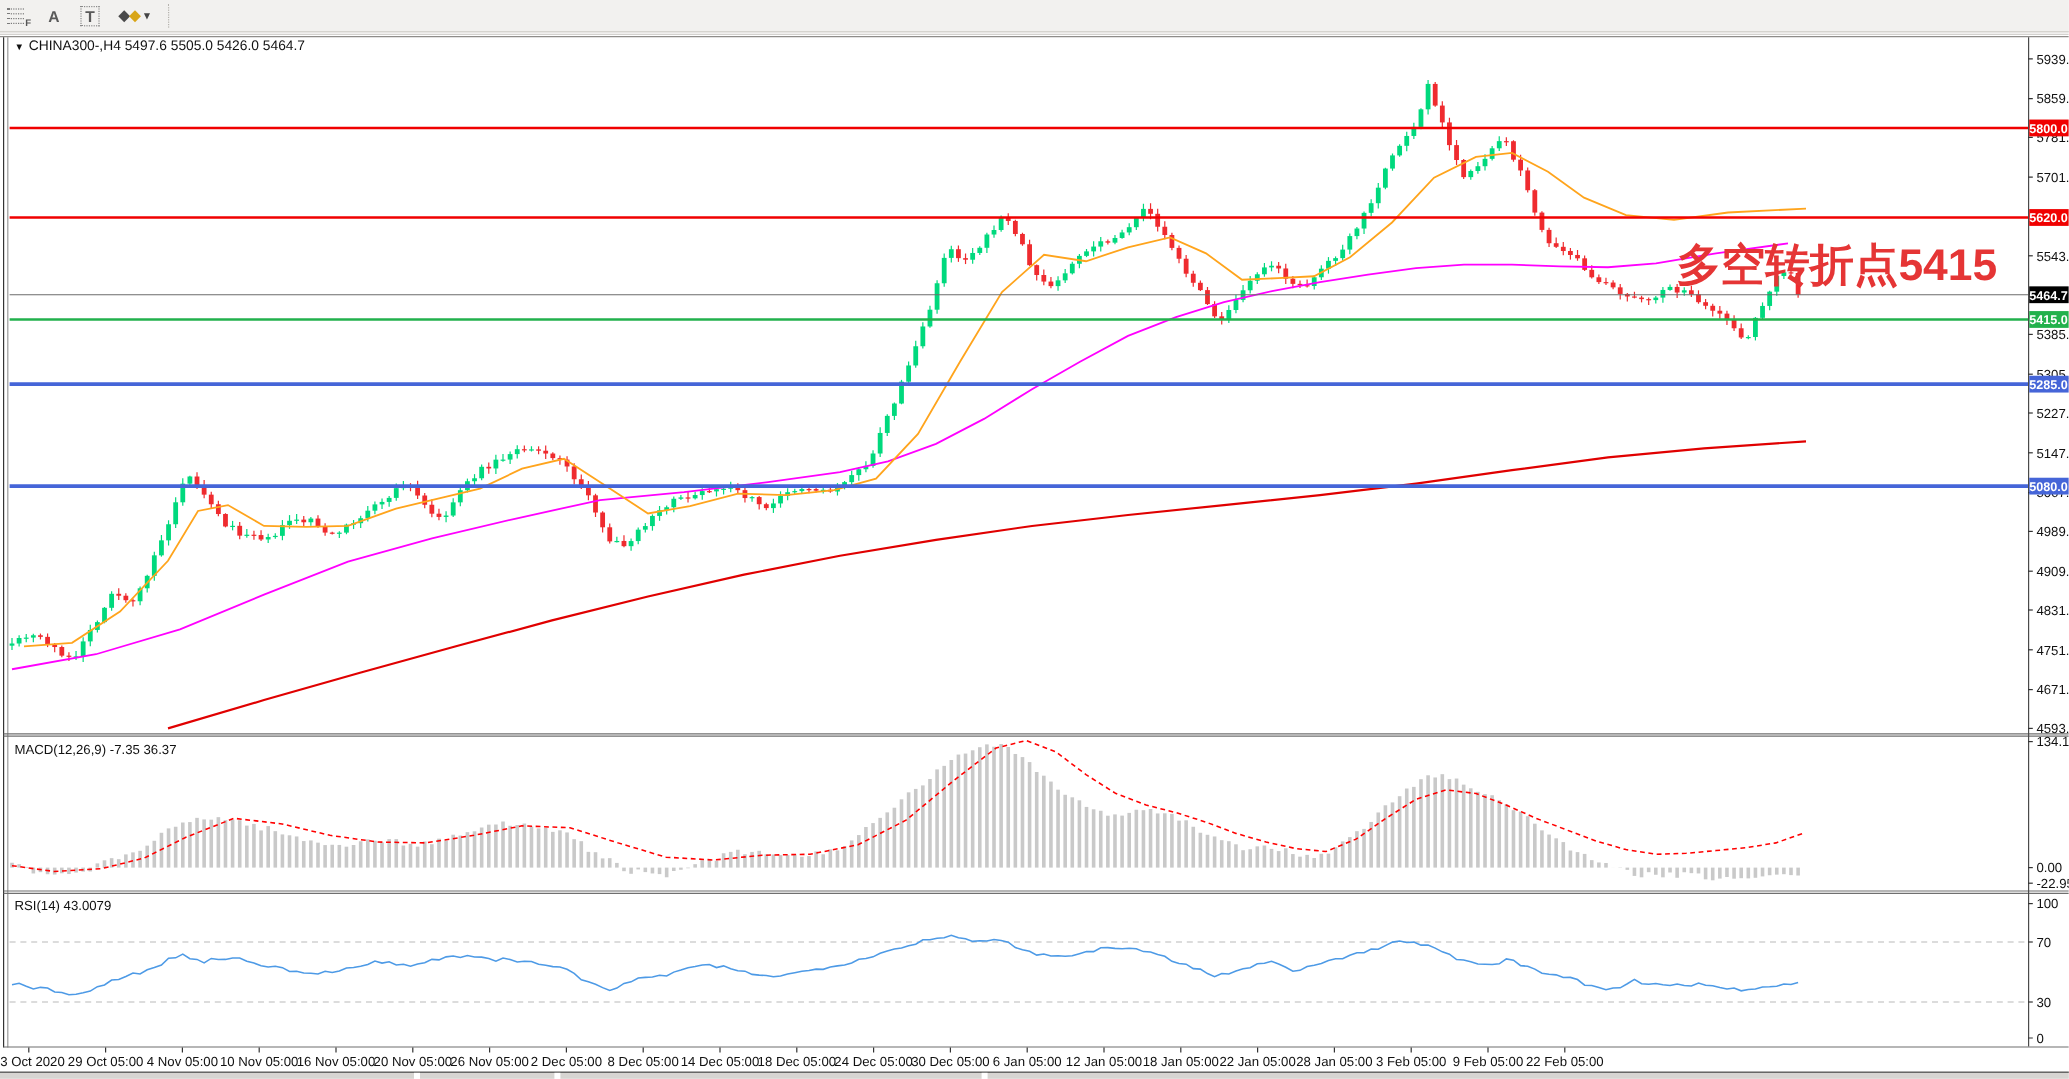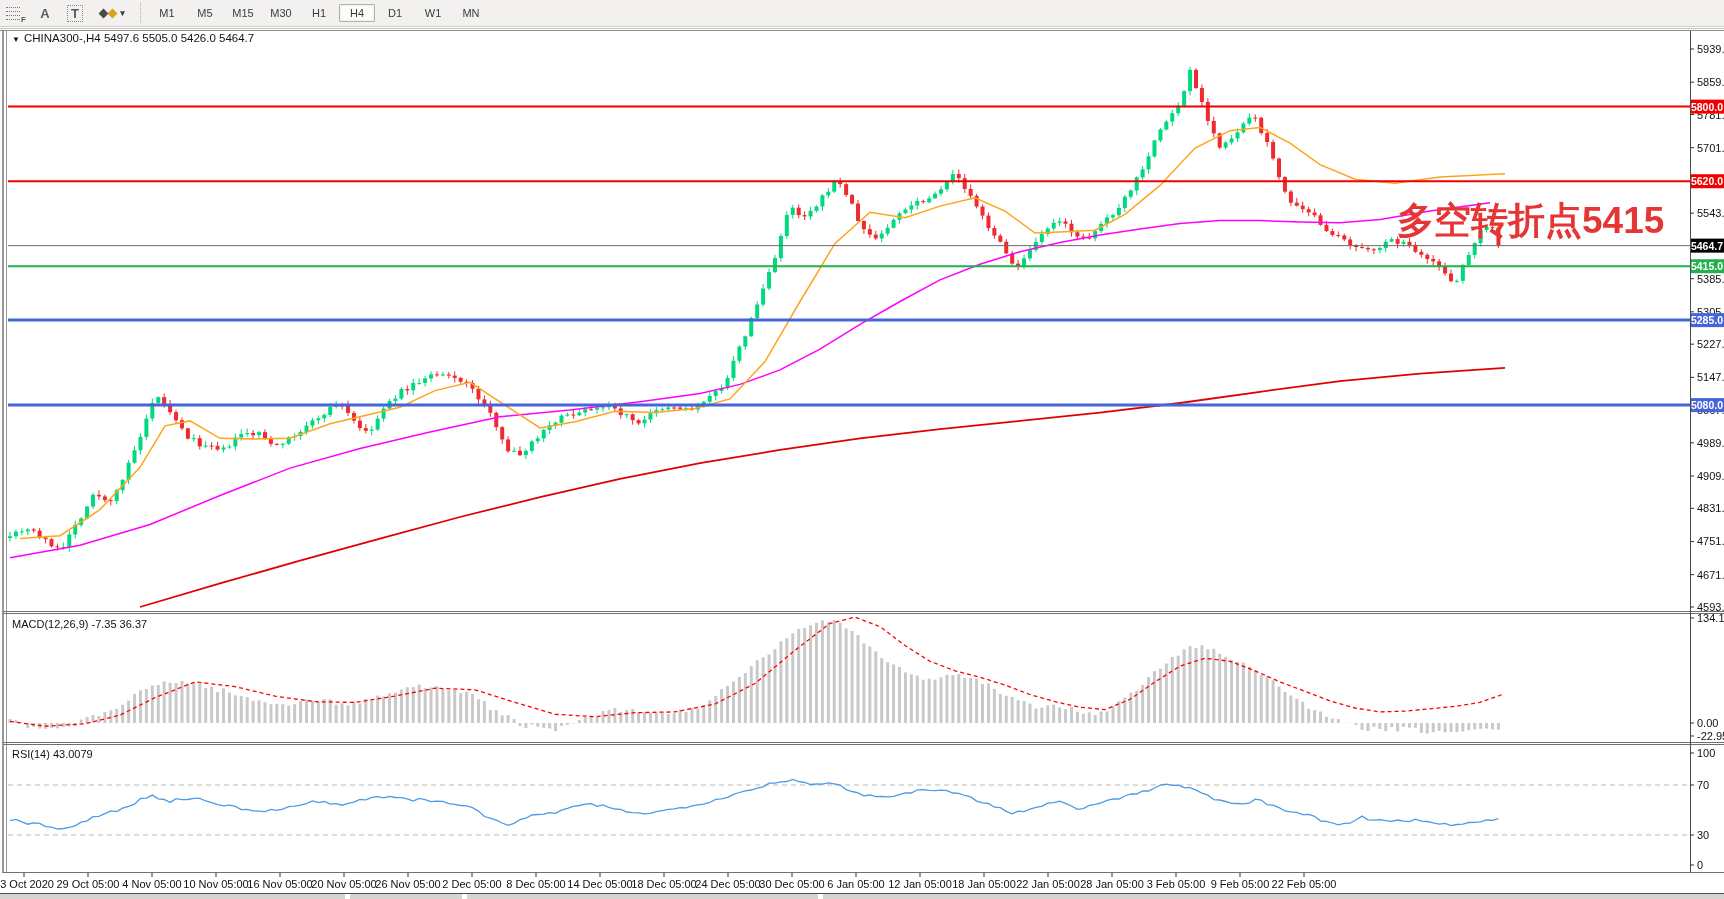--- a/index.html
+++ b/index.html
@@ -42,31 +42,20 @@
       <div class="tb-tool boxed">
         <span>T</span>
       </div>
       <div class="tb-tool" style="width: 40px;">
         <span class="diam" style="background:#4a4a4a"></span>
         <span class="diam" style="background:#d8a516"></span>
         <span class="caret">▾</span>
       </div>
     </div>
   <div class="tb-sep"></div>
-  <div class="tb-group" id="tb-timeframes">
-      <div class="tf-btn">M1</div>
-      <div class="tf-btn">M5</div>
-      <div class="tf-btn">M15</div>
-      <div class="tf-btn">M30</div>
-      <div class="tf-btn">H1</div>
-      <div class="tf-btn active">H4</div>
-      <div class="tf-btn">D1</div>
-      <div class="tf-btn">W1</div>
-      <div class="tf-btn">MN</div>
-    </div>
 </div>
 
 <svg id="chart-svg" width="1724" height="865" viewBox="0 28 1724 865">
     <rect x="0" y="28" width="1724" height="865" fill="#ffffff"></rect>
     <line x1="0" y1="28.5" x2="1724" y2="28.5" stroke="#c6c3bf"></line>
     <line x1="0" y1="30.5" x2="1724" y2="30.5" stroke="#8f8d8a"></line>
     <line x1="3" y1="31" x2="3" y2="873" stroke="#333"></line>
     <line x1="6.5" y1="31" x2="6.5" y2="873" stroke="#999"></line>
     <line x1="3" y1="611.5" x2="1724" y2="611.5" stroke="#6f6f6f"></line>
     <line x1="3" y1="613.5" x2="1724" y2="613.5" stroke="#6f6f6f"></line>

